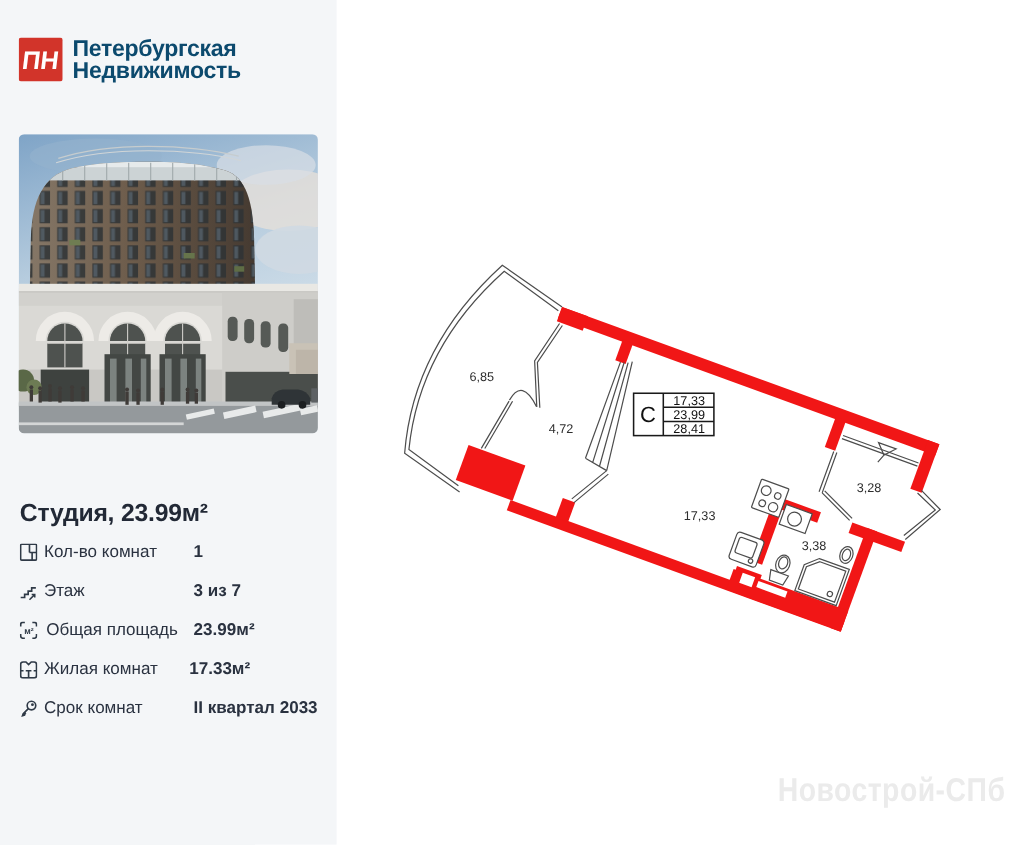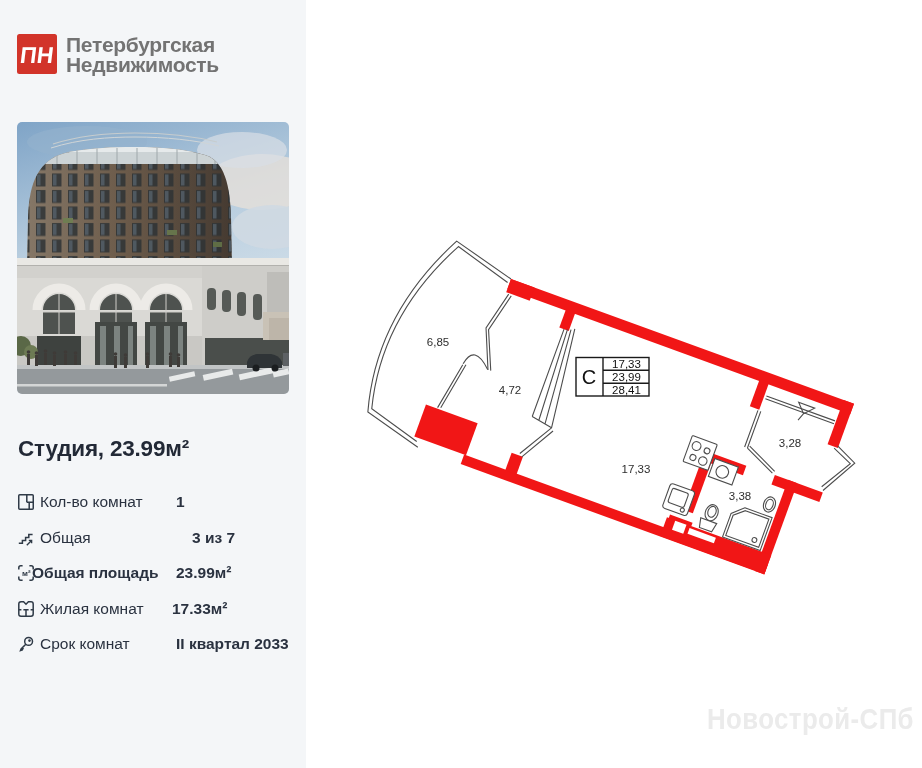--- a/index.html
+++ b/index.html
@@ -14,21 +14,21 @@
 <body>
 <div id="root">
   <div id="sidebar">
 
     <svg class="abs" style="left:17px; top:34px;" width="40" height="40">
       <rect x="0" y="0" width="40" height="40" rx="2.5" fill="#d2342a"></rect>
       <g transform="skewX(-7)">
         <text x="22.5" y="29" font-size="23" font-weight="bold" fill="#fff" text-anchor="middle" font-family="Liberation Sans">ПН</text>
       </g>
     </svg>
-    <div class="abs" style="left:66px; top:35px; font-size:21px; font-weight:bold; color:#737373; line-height:20.3px; letter-spacing:-0.3px;">Петербургская<br>Недвижимость</div>
+    <div class="abs" style="left:66px; top:35px; font-size:21px; font-weight:bold; color:#0c4a6e; line-height:20.3px; letter-spacing:-0.3px;">Петербургская<br>Недвижимость</div>
 
     <svg class="abs" style="left:17px; top:122px; border-radius:5px;" width="272" height="272" viewBox="0 0 272 272">
       <defs>
         <linearGradient id="sky" x1="0" y1="0" x2="0.3" y2="1">
           <stop offset="0" stop-color="#7fa4c7"></stop>
           <stop offset="0.45" stop-color="#b6ccde"></stop>
           <stop offset="1" stop-color="#dde7ee"></stop>
         </linearGradient>
         <linearGradient id="tower" x1="0" y1="0" x2="1" y2="0">
           <stop offset="0" stop-color="#857767"></stop>
@@ -162,21 +162,21 @@
           <circle cx="108.5" cy="233" r="1.8"></circle>
         <rect x="129" y="234" width="3" height="12"></rect>
           <circle cx="130.5" cy="232" r="1.8"></circle>
         <rect x="152" y="234" width="3" height="11"></rect>
           <circle cx="153.5" cy="232" r="1.8"></circle>
         <rect x="160" y="235" width="3" height="10"></rect>
           <circle cx="161.5" cy="233" r="1.8"></circle>
       </g>
     </svg>
 
-    <div class="abs" style="left:18px; top:436px; font-size:22.5px; font-weight:bold; color:#222936; letter-spacing:-0.2px;">Студия, 23.99м²</div>
+    <div class="abs" style="left:18px; top:454px; font-size:22.5px; font-weight:bold; color:#222936; letter-spacing:-0.2px;">Студия, 23.99м²</div>
 
     <svg class="abs" style="left:18px; top:494px;" width="16" height="16" viewBox="0 0 16 16" fill="none" stroke="#2f3a47" stroke-width="1.5">
       <rect x="0.75" y="0.75" width="14.5" height="14.5" rx="1"></rect>
       <path d="M8.8,0.8 V8.3 M8.8,8.3 H15.2 M11.2,8.3 V15.2"></path>
     </svg>
     <svg class="abs" style="left:18px; top:530px;" width="16" height="16" viewBox="0 0 16 16" fill="none" stroke="#2f3a47" stroke-width="1.5">
       <path d="M0.8,13.2 H4.4 V10.4 H7.6 V7.4 H10.8 V4.4 H14.6"></path>
       <path d="M8.8,15.2 L13,11" stroke-width="1.4"></path>
       <path d="M10.8,10.4 L13.6,10.4 L13.6,13.2" fill="none" stroke-width="1.4"></path>
     </svg>
@@ -189,23 +189,23 @@
       <path d="M0.8,8.8 H3.4 M5.4,8.8 H10.6 M12.6,8.8 H15.2 M8,8.8 V15.2"></path>
     </svg>
     <svg class="abs" style="left:18px; top:636px;" width="16" height="16" viewBox="0 0 16 16" fill="none" stroke="#2f3a47" stroke-width="1.5">
       <circle cx="10.6" cy="5.4" r="3.9"></circle>
       <circle cx="11.5" cy="4.6" r="1.3" fill="#2f3a47" stroke="none"></circle>
       <path d="M7.8,8.2 L3.1,12.9 L2.5,14.6 L4.3,14 L4.9,12.4 M4.3,11.7 L5.5,12.9"></path>
     </svg>
 
     <div class="abs lbl" style="left:40px; top:493px;">Кол-во комнат</div>
     <div class="abs val" style="left:176px; top:493px;">1</div>
-    <div class="abs lbl" style="left:40px; top:529px;">Общая</div>
-    <div class="abs val" style="left:176px; top:529px;margin-left:16px;">3 из 7</div>
-    <div class="abs lbl" style="left:32px; top:564px;font-weight:bold;">Общая площадь</div>
+    <div class="abs lbl" style="left:40px; top:529px;">Этаж</div>
+    <div class="abs val" style="left:176px; top:529px;">3 из 7</div>
+    <div class="abs lbl" style="left:42px; top:564px;">Общая площадь</div>
     <div class="abs val" style="left:176px; top:564px;">23.99м²</div>
     <div class="abs lbl" style="left:40px; top:600px;">Жилая комнат</div>
     <div class="abs val" style="left:172px; top:600px;">17.33м²</div>
     <div class="abs lbl" style="left:40px; top:635px;">Срок комнат</div>
     <div class="abs val" style="left:176px; top:635px;">II квартал 2033</div>
   </div>
 
   <svg class="abs" style="left:0; top:0;" width="922" height="768" viewBox="0 0 922 768">
     <g transform="rotate(20 511 279)">
 

